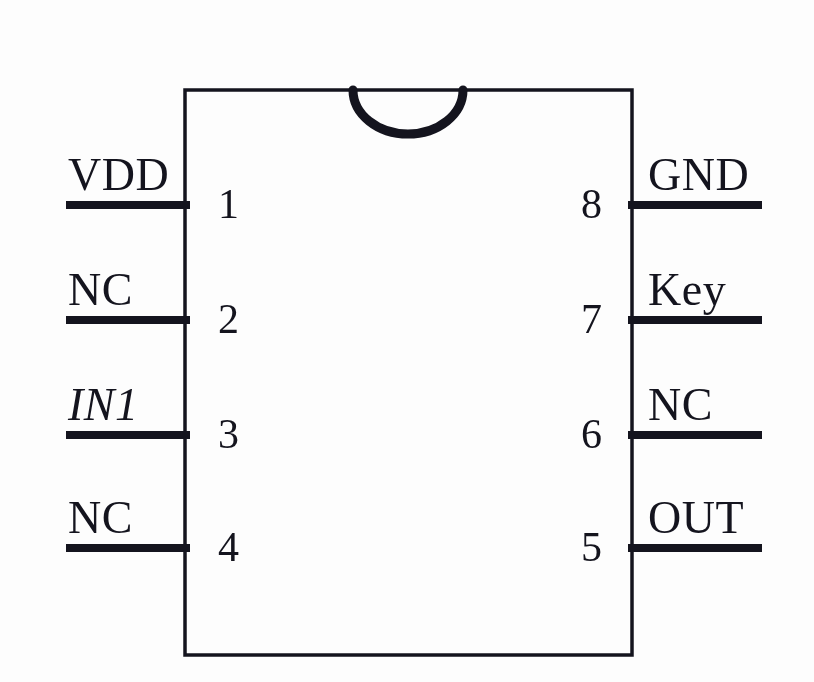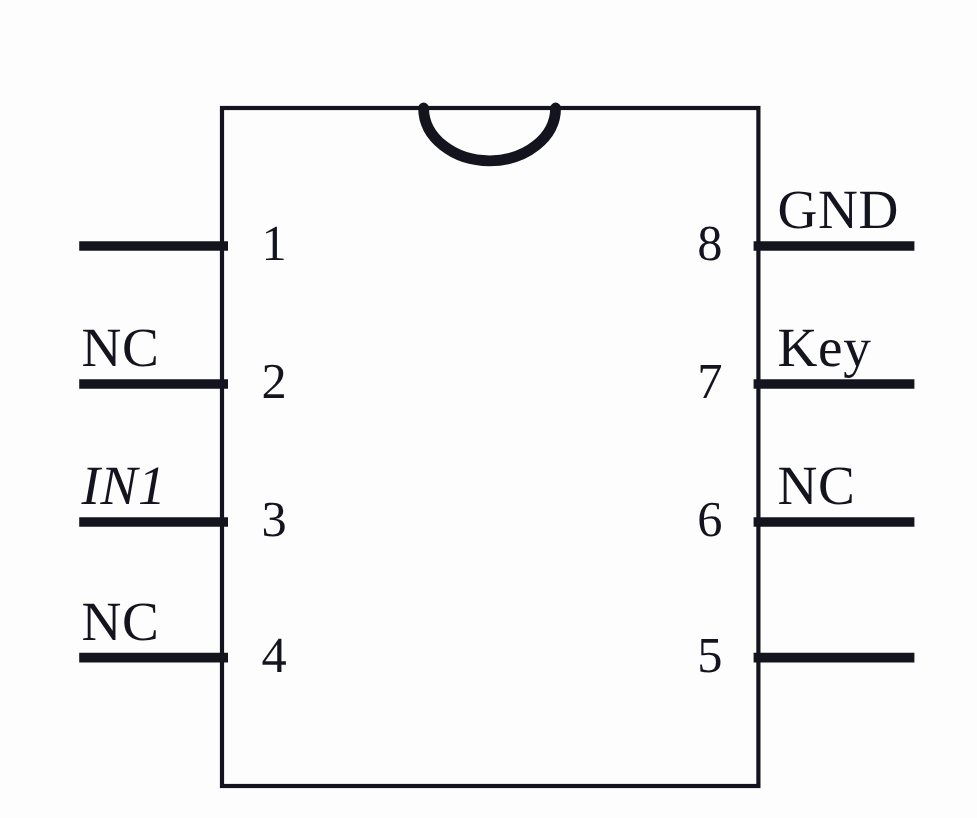--- a/index.html
+++ b/index.html
@@ -60,27 +60,29 @@
     <line x1="66" y1="320" x2="190" y2="320" stroke="#14141e" stroke-width="8"></line>
     <line x1="66" y1="435" x2="190" y2="435" stroke="#14141e" stroke-width="8"></line>
     <line x1="66" y1="548" x2="190" y2="548" stroke="#14141e" stroke-width="8"></line>
 
     <line x1="628" y1="548" x2="762" y2="548" stroke="#14141e" stroke-width="8"></line>
     <line x1="628" y1="435" x2="762" y2="435" stroke="#14141e" stroke-width="8"></line>
     <line x1="628" y1="320" x2="762" y2="320" stroke="#14141e" stroke-width="8"></line>
     <line x1="628" y1="205" x2="762" y2="205" stroke="#14141e" stroke-width="8"></line>
   </svg>
 
+  <div class="lbl lbl-left" style="left:68px; top:152px;">VDD</div>
   <div class="lbl lbl-left" style="left:68px; top:267px;">NC</div>
   <div class="lbl lbl-left" style="left:68px; top:382px;font-style:italic;">IN1</div>
   <div class="lbl lbl-left" style="left:68px; top:495px;">NC</div>
 
   <div class="lbl lbl-right" style="left:648px; top:267px;">Key</div>
   <div class="lbl lbl-right" style="left:648px; top:152px;">GND</div>
   <div class="lbl lbl-right" style="left:648px; top:382px;">NC</div>
+  <div class="lbl lbl-right" style="left:648px; top:495px;">OUT</div>
 
   <div class="pinnum" style="left:218px; top:183px;">1</div>
   <div class="pinnum" style="left:218px; top:298px;">2</div>
   <div class="pinnum" style="left:218px; top:413px;">3</div>
   <div class="pinnum" style="left:218px; top:526px;">4</div>
 
   <div class="pinnum" style="left:581px; top:183px;">8</div>
   <div class="pinnum" style="left:581px; top:298px;">7</div>
   <div class="pinnum" style="left:581px; top:413px;">6</div>
   <div class="pinnum" style="left:581px; top:526px;">5</div>

